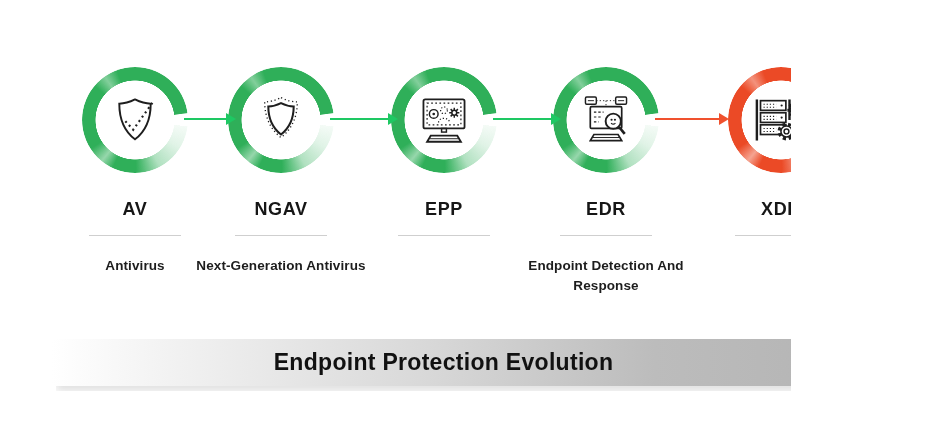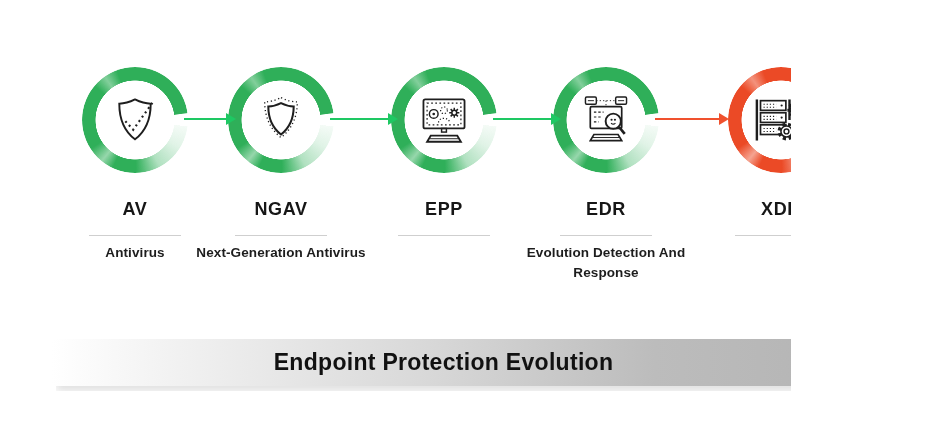--- a/index.html
+++ b/index.html
@@ -56,21 +56,21 @@
     position:absolute;top:67px;width:180px;height:106px;
     display:flex;align-items:center;justify-content:center;pointer-events:none;
   }
   .icon-av  {left:45px;}  .icon-ngav{left:191px;} .icon-epp{left:354px;}
   .icon-edr {left:516px;} .icon-xdr {left:685px;}
   .stage-icon svg{display:block;}
 
   .abbr{margin-top:26px;font-size:18px;font-weight:bold;letter-spacing:.6px;color:#161616;}
   .divider{width:92px;margin:15px auto 0;border-top:1px solid #cfcfcf;height:0;}
   .full{
-    margin-top:7px;font-size:13.5px;font-weight:bold;line-height:1.5;color:#1d1d1d;
+    margin-top:20px;font-size:13.5px;font-weight:bold;line-height:1.5;color:#1d1d1d;
     letter-spacing:.1px;
   }
 
   
   .arrow{position:absolute;top:118px;height:2px;background:currentColor;}
   .arrow::after{
     content:"";position:absolute;right:-2px;top:-5px;width:0;height:0;
     border-top:6px solid transparent;border-bottom:6px solid transparent;
     border-left:10px solid currentColor;
   }
@@ -149,21 +149,21 @@
       <rect x="22" y="31" width="4" height="3" stroke-width="1.2"></rect>
       <path d="M13 37 H35 L38 42 H10 Z"></path>
       <path d="M12 39.5 H36" stroke-width="0.8"></path>
     </svg>
   </div>
 
   <div class="stage stage-edr">
     <div class="ring"></div>
     <div class="abbr">EDR</div>
     <div class="divider"></div>
-    <div class="full">Evolution Detection And Response</div>
+    <div class="full">Endpoint Detection And Response</div>
   </div>
   <div class="stage-icon icon-edr">
     <svg width="58" height="58" viewBox="0 0 48 48" fill="none" stroke="#1e1e1e" stroke-width="1.4">
       <rect x="7" y="5" width="9" height="6" rx="1" stroke-width="1.2"></rect>
       <rect x="32" y="5" width="9" height="6" rx="1" stroke-width="1.2"></rect>
       <path d="M9 8 H14 M34 8 H39" stroke-width="0.8"></path>
       <path d="M16 8 H32 M24 8 V13" stroke-width="0.8" stroke-dasharray="1 1.8"></path>
       <rect x="11" y="13" width="26" height="18" rx="1"></rect>
       <path d="M14 17.5 H22 M14 21.5 H20 M14 25.5 H18" stroke-width="1" stroke-dasharray="2 1.6"></path>
       <circle cx="30" cy="25" r="6.3" fill="#fff" stroke-width="1.6"></circle>

